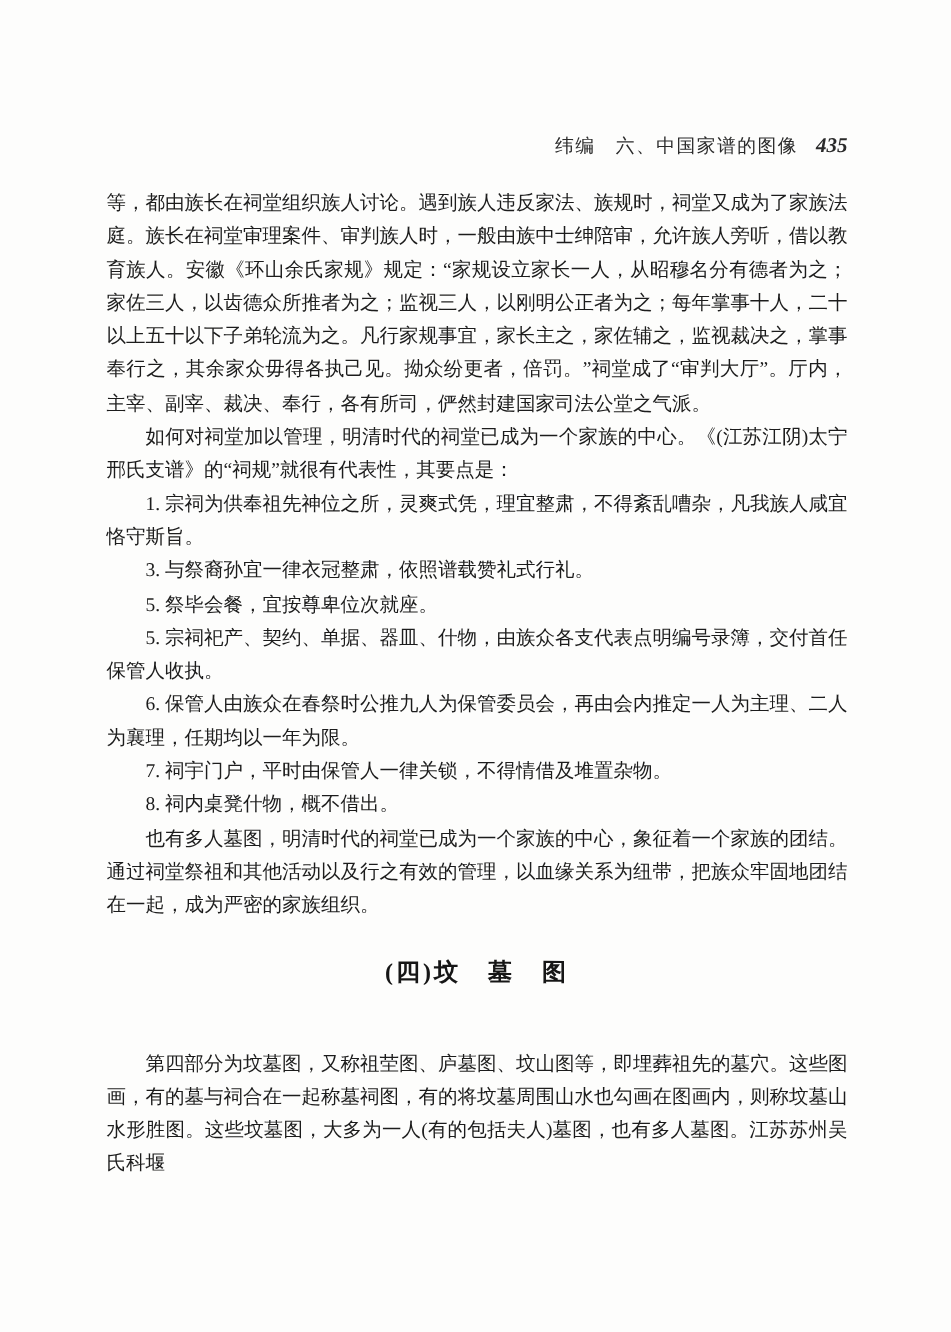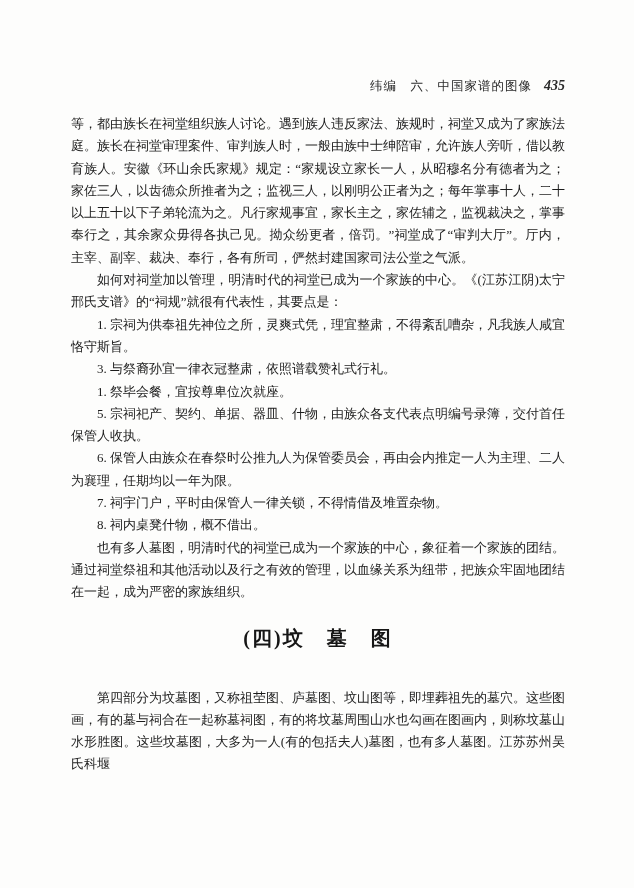--- a/index.html
+++ b/index.html
@@ -12,21 +12,21 @@
     width: 634px;
     height: 888px;
     background: #fdfdfc;
     overflow: hidden;
     font-family: "Liberation Serif", "DejaVu Serif", serif;
     color: #1c1c1c;
   }
   .content {
     position: absolute;
     left: 71px;
-    top: 78px;
+    top: 90px;
     width: 494px;
   }
   .running-head {
     display: flex;
     justify-content: flex-end;
     align-items: baseline;
     font-size: 12.5px;
     line-height: 15px;
     letter-spacing: 1px;
     color: #2a2a2a;
@@ -49,21 +49,21 @@
     text-justify: inter-ideograph;
     text-indent: 2em;
     word-break: break-all;
   }
   .body-text p.noindent {
     text-indent: 0;
   }
   .section-heading {
     margin: 21px 0 36px 0;
     text-align: center;
-    font-size: 20px;
+    font-size: 16px;
     font-weight: 700;
     letter-spacing: 2px;
     line-height: 26px;
     color: #161616;
   }
 </style>
 </head>
 <body>
 
 <div class="page">
@@ -72,21 +72,21 @@
     <div class="running-head">
       <span>纬编　六、中国家谱的图像</span>
       <span class="pgnum">435</span>
     </div>
 
     <div class="body-text">
       <p class="noindent">等，都由族长在祠堂组织族人讨论。遇到族人违反家法、族规时，祠堂又成为了家族法庭。族长在祠堂审理案件、审判族人时，一般由族中士绅陪审，允许族人旁听，借以教育族人。安徽《环山余氏家规》规定：“家规设立家长一人，从昭穆名分有德者为之；家佐三人，以齿德众所推者为之；监视三人，以刚明公正者为之；每年掌事十人，二十以上五十以下子弟轮流为之。凡行家规事宜，家长主之，家佐辅之，监视裁决之，掌事奉行之，其余家众毋得各执己见。拗众纷更者，倍罚。”祠堂成了“审判大厅”。厅内，主宰、副宰、裁决、奉行，各有所司，俨然封建国家司法公堂之气派。</p>
       <p>如何对祠堂加以管理，明清时代的祠堂已成为一个家族的中心。《(江苏江阴)太宁邢氏支谱》的“祠规”就很有代表性，其要点是：</p>
       <p>1. 宗祠为供奉祖先神位之所，灵爽式凭，理宜整肃，不得紊乱嘈杂，凡我族人咸宜恪守斯旨。</p>
       <p>3. 与祭裔孙宜一律衣冠整肃，依照谱载赞礼式行礼。</p>
-      <p>1. 祭毕会餐，宜按尊卑位次就座。</p>
+      <p>5. 祭毕会餐，宜按尊卑位次就座。</p>
       <p>5. 宗祠祀产、契约、单据、器皿、什物，由族众各支代表点明编号录簿，交付首任保管人收执。</p>
       <p>6. 保管人由族众在春祭时公推九人为保管委员会，再由会内推定一人为主理、二人为襄理，任期均以一年为限。</p>
       <p>7. 祠宇门户，平时由保管人一律关锁，不得情借及堆置杂物。</p>
       <p>8. 祠内桌凳什物，概不借出。</p>
       <p>也有多人墓图，明清时代的祠堂已成为一个家族的中心，象征着一个家族的团结。通过祠堂祭祖和其他活动以及行之有效的管理，以血缘关系为纽带，把族众牢固地团结在一起，成为严密的家族组织。</p>
 
       <h2 class="section-heading">(四)坟　墓　图</h2>
 
       <p>第四部分为坟墓图，又称祖茔图、庐墓图、坟山图等，即埋葬祖先的墓穴。这些图画，有的墓与祠合在一起称墓祠图，有的将坟墓周围山水也勾画在图画内，则称坟墓山水形胜图。这些坟墓图，大多为一人(有的包括夫人)墓图，也有多人墓图。江苏苏州吴氏科堰</p>
     </div>

